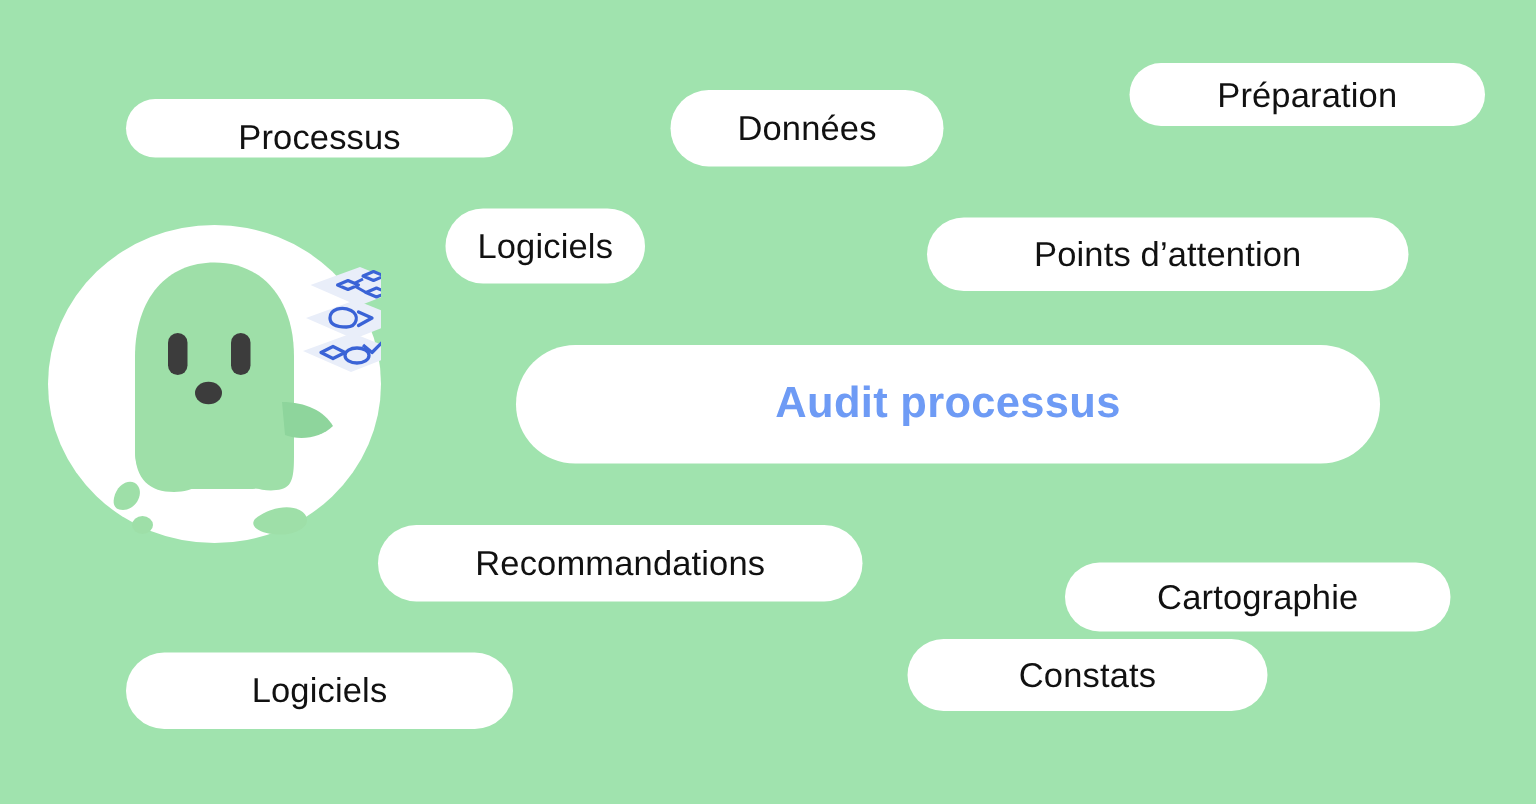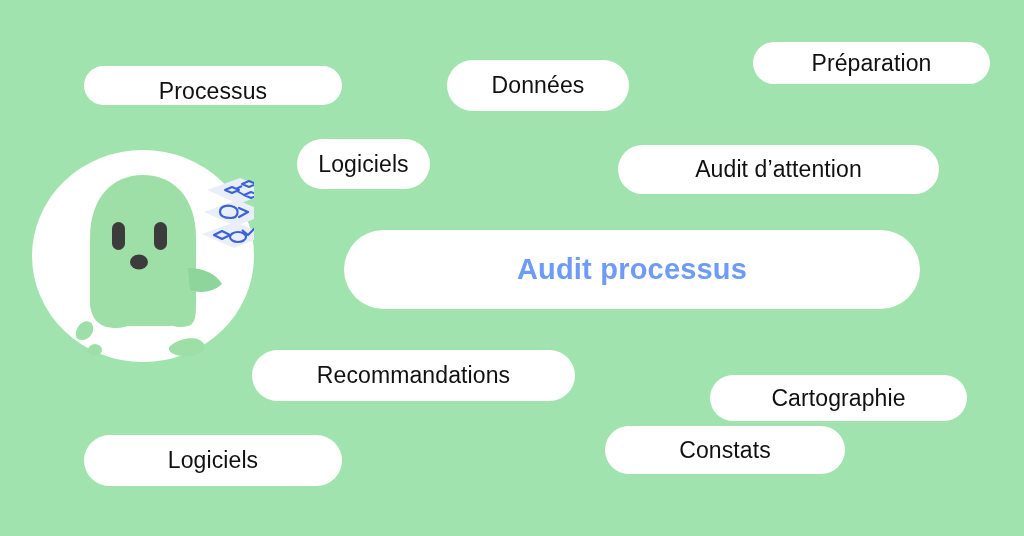--- a/index.html
+++ b/index.html
@@ -118,21 +118,21 @@
   <div class="pill" style="left: 447px; top: 60px; width: 182px; height: 51px;">
     <span>Données</span>
   </div>
   <div class="pill" style="left: 753px; top: 42px; width: 237px; height: 42px;">
     <span>Préparation</span>
   </div>
   <div class="pill" style="left: 297px; top: 139px; width: 133px; height: 50px;">
     <span>Logiciels</span>
   </div>
   <div class="pill" style="left: 618px; top: 145px; width: 321px; height: 49px;">
-    <span>Audit d’attention</span>
+    <span>Points d’attention</span>
   </div>
   <div class="pill" style="left: 252px; top: 350px; width: 323px; height: 51px;">
     <span>Recommandations</span>
   </div>
   <div class="pill" style="left: 710px; top: 343px; width: 257px; height: 46px; margin-top: 32px;">
     <span>Cartographie</span>
   </div>
   <div class="pill" style="left: 84px; top: 435px; width: 258px; height: 51px;">
     <span>Logiciels</span>
   </div>

